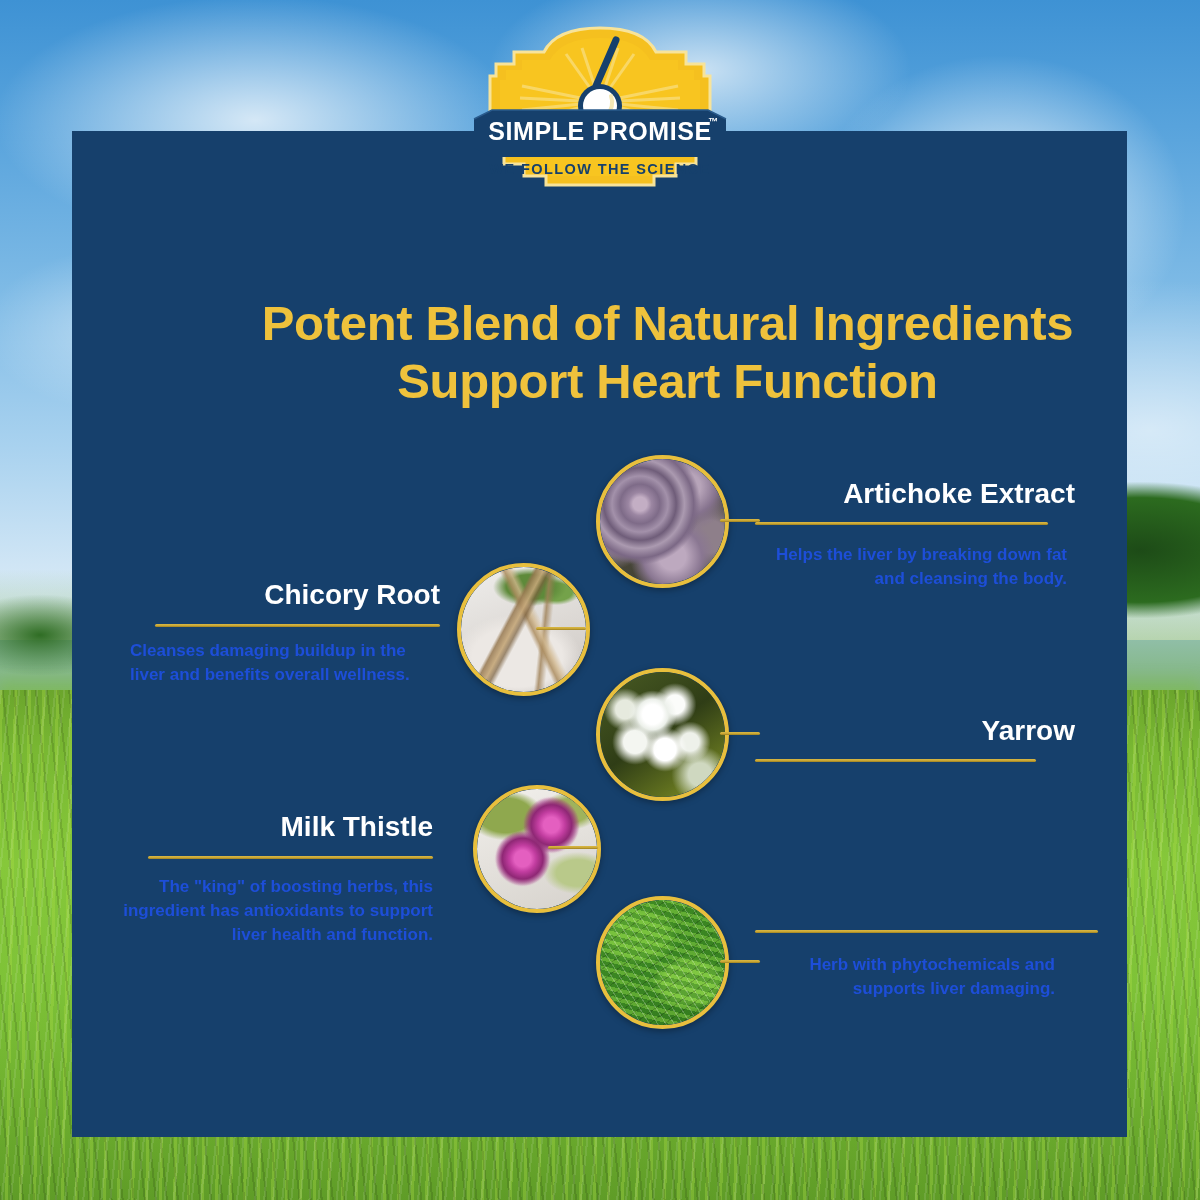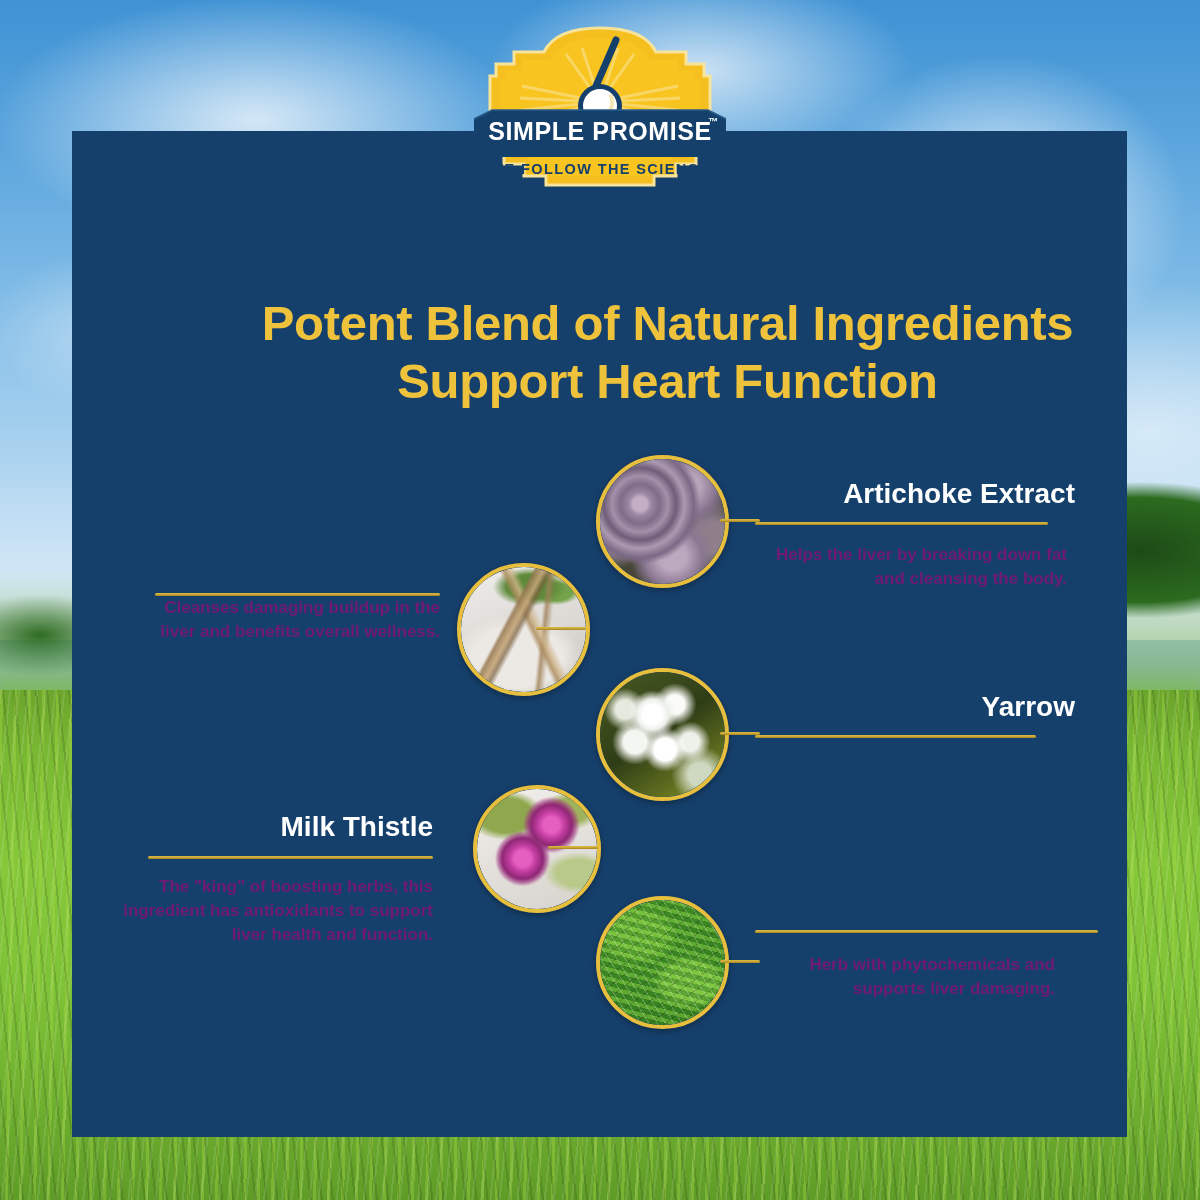--- a/index.html
+++ b/index.html
@@ -128,21 +128,21 @@
     font-size: 28px;
     line-height: 1.1;
     white-space: nowrap;
   }
   .rule {
     height: 3px;
     background: linear-gradient(180deg, #d9b844 0%, #c9a634 55%, #9b7f22 100%);
     border-radius: 2px;
   }
   .ing-desc {
-    color: #701a75;
+    color: #1d4ed8;
     font-size: 17px;
     font-weight: bold;
     line-height: 1.42;
   }
   .right-al { text-align: right; }
   .left-al  { text-align: right; }
 
   
   .stub {
     position: absolute;
@@ -275,31 +275,32 @@
       <div class="ing-desc" style="margin-top:18px; width:312px;">Helps the liver by breaking down fat and cleansing the body.</div>
     </div>
   </div>
 
   <div class="item">
     <div class="circ" style="left:457px; top:563px; width:133px; height:133px;">
       <div class="photo ph-chicory"></div>
     </div>
     <div class="stub" style="left:536px; top:627px; width:50px;"></div>
     <div class="txt right-al" style="left:130px; top:580px; width:310px;">
+      <div class="ing-title" style="text-align:right;">Chicory Root</div>
       <div class="rule" style="margin-top:13px; margin-left:25px; width:285px;"></div>
-      <div class="ing-desc" style="margin-top:0; text-align:right;">Cleanses damaging buildup in the liver and benefits overall wellness.</div>
+      <div class="ing-desc" style="margin-top:12px; text-align:left;">Cleanses damaging buildup in the liver and benefits overall wellness.</div>
     </div>
   </div>
 
   <div class="item">
     <div class="circ" style="left:596px; top:668px; width:133px; height:133px;">
       <div class="photo ph-yarrow"></div>
     </div>
     <div class="stub" style="left:720px; top:732px; width:40px;"></div>
-    <div class="txt left-al" style="left:755px; top:692px; width:320px;">
+    <div class="txt left-al" style="left:755px; top:716px; width:320px;">
       <div class="ing-title">Yarrow</div>
       <div class="rule" style="margin-top:12px; width:281px;"></div>
     </div>
   </div>
 
   <div class="item">
     <div class="circ" style="left:473px; top:785px; width:128px; height:128px;">
       <div class="photo ph-thistle"></div>
     </div>
     <div class="stub" style="left:548px; top:846px; width:50px;"></div>

